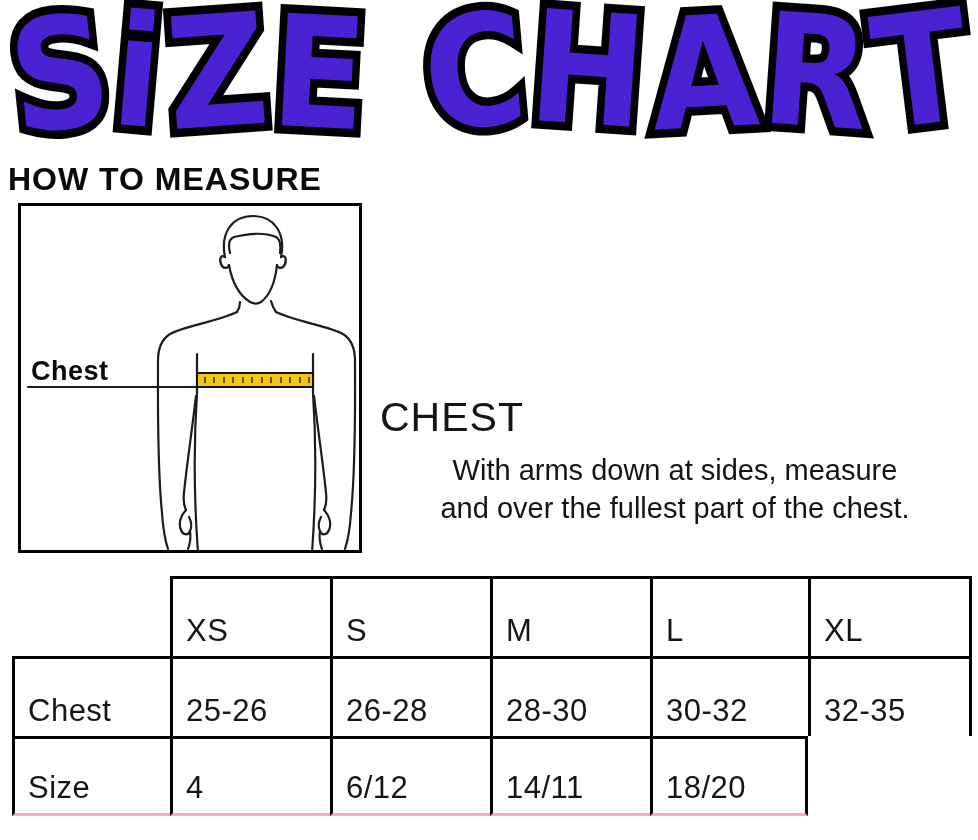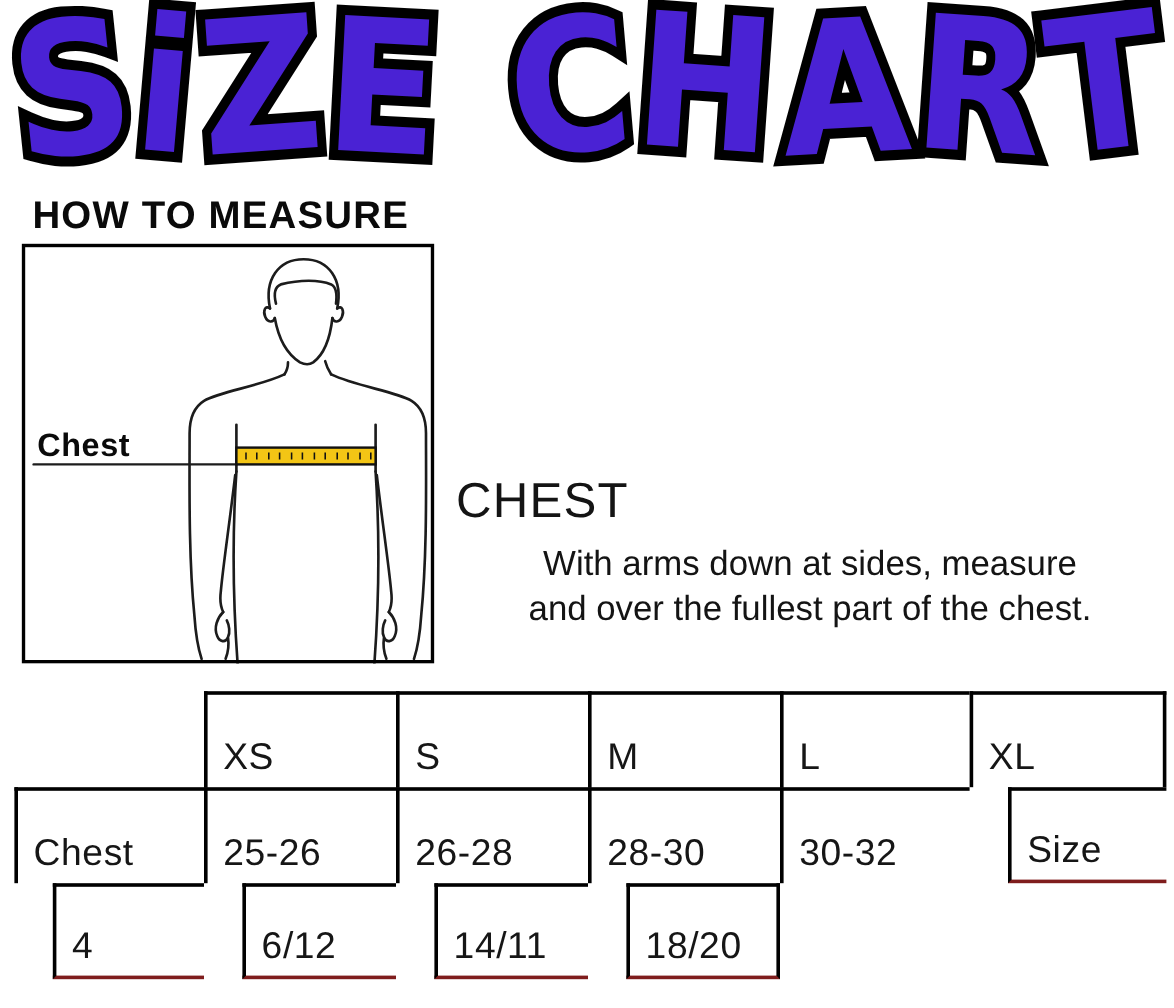--- a/index.html
+++ b/index.html
@@ -19,21 +19,21 @@
     display:block;white-space:pre;
     font-family:"DejaVu Sans", sans-serif;
     font-weight:bold;font-size:138px;line-height:150px;
   }
   .title-stroke .tl{
     -webkit-text-stroke:15px #000;color:#000;
     text-shadow:3px 5px 0 #000;
   }
   
   .htm-heading{
-    position:absolute;left:27px;top:161px;
+    position:absolute;left:8px;top:161px;
     font-size:32px;font-weight:bold;letter-spacing:1px;color:#0a0a0a;
   }
   
   .figure-box{position:absolute;left:18px;top:203px;width:344px;height:350px;}
   .figure-box svg{display:block;}
   .chest-label{
     position:absolute;left:31px;top:356px;
     font-size:27px;font-weight:bold;letter-spacing:.5px;color:#0a0a0a;
   }
   
@@ -56,21 +56,21 @@
   .cell{
     box-sizing:border-box;
     display:flex;align-items:flex-end;
     padding:0 0 7px 13px;
     font-size:31px;color:#161616;letter-spacing:.5px;
     background:#fff;
   }
   .bt{border-top:3px solid #000;}
   .bl{border-left:3px solid #000;}
   .br{border-right:3px solid #000;}
-  .bb{border-bottom:3px solid #7f1d1d;margin-left:32px;}
+  .bb{border-bottom:3px solid #f9a8d4;}
   .corner{border:none;}
 </style>
 </head>
 <body>
 
 <div class="title-wrap">
   <div class="title-row title-stroke">
       <span class="tl" style="transform: rotate(-6deg) scaleY(1.12) translateY(4px);">S</span>
       <span class="tl" style="transform: rotate(5deg) scaleY(1.12) translateY(2px);">i</span>
       <span class="tl" style="transform: rotate(-4deg) scaleY(1.12) translateY(2px);">Z</span>
@@ -154,19 +154,20 @@
   <div class="cell bt bl">S</div>
   <div class="cell bt bl">M</div>
   <div class="cell bt bl">L</div>
   <div class="cell bt bl br">XL</div>
 
   <div class="cell bt bl">Chest</div>
   <div class="cell bt bl">25-26</div>
   <div class="cell bt bl">26-28</div>
   <div class="cell bt bl">28-30</div>
   <div class="cell bt bl">30-32</div>
+  <div class="cell bt bl br">32-35</div>
 
   <div class="cell bt bl bb">Size</div>
   <div class="cell bt bl bb">4</div>
   <div class="cell bt bl bb">6/12</div>
   <div class="cell bt bl bb">14/11</div>
   <div class="cell bt bl br bb">18/20</div>
 </div>
 
 </body></html>

